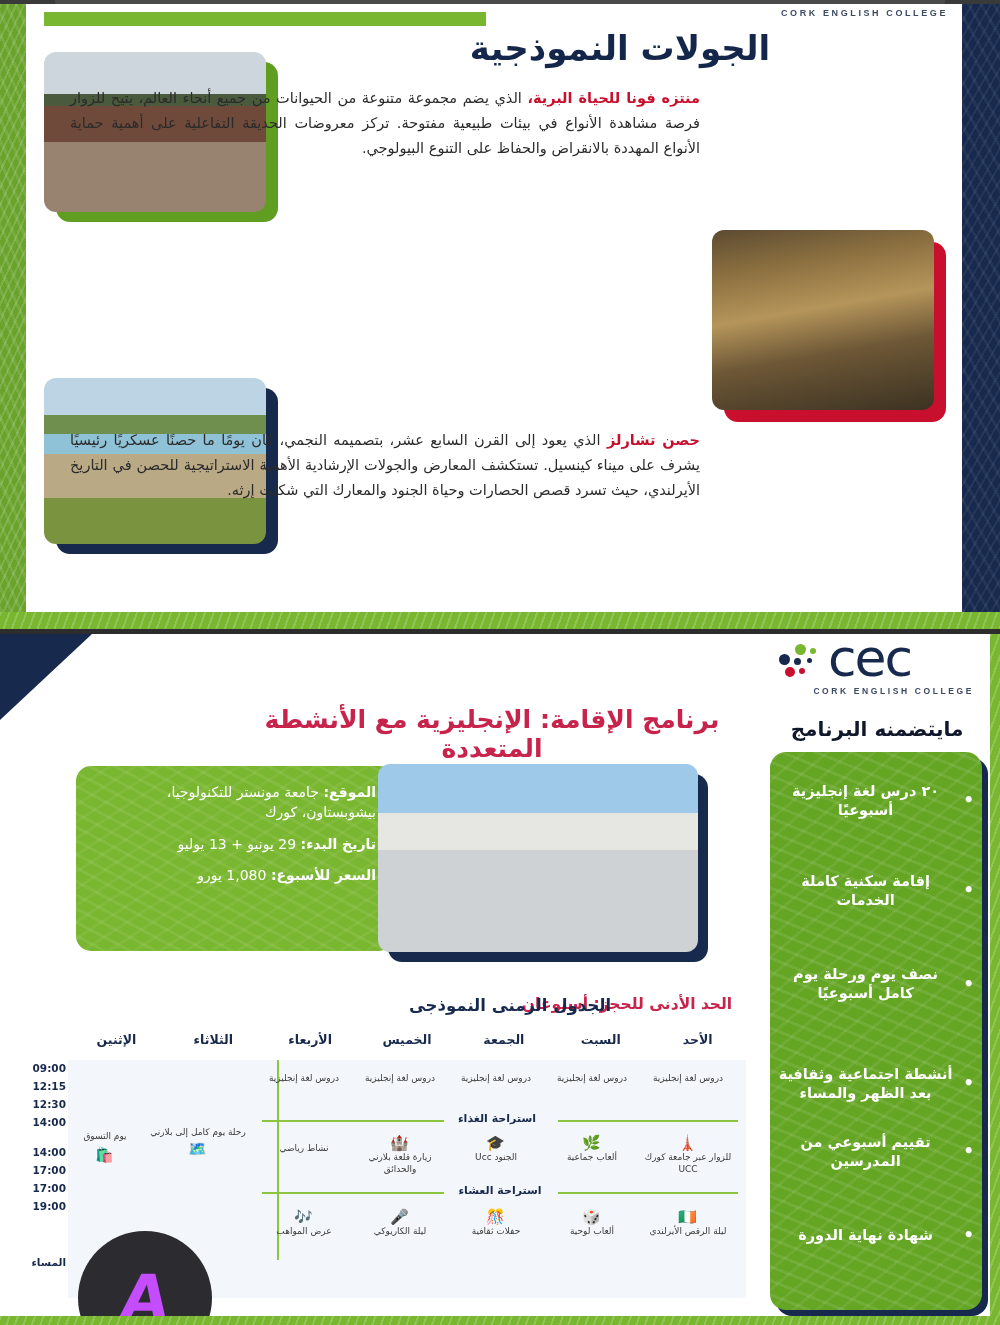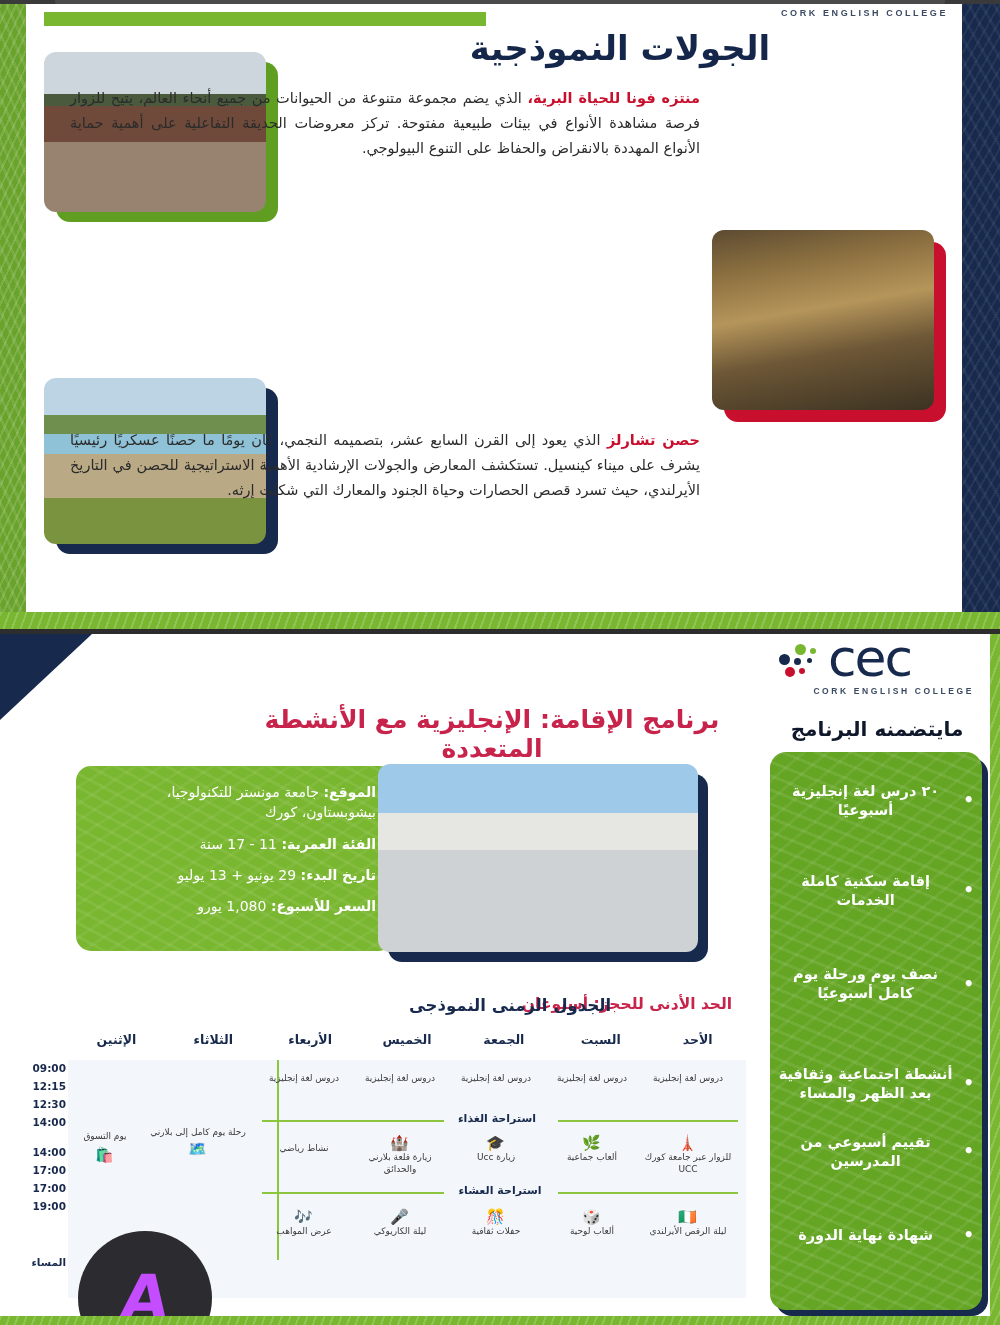--- a/index.html
+++ b/index.html
@@ -357,23 +357,20 @@
       <div class="cec-word" style="position:absolute;left:50px;top:-4px;font-size:52px;">cec</div>
     </div>
     <div class="cec-tag" style="width:196px;font-size:8.5px;margin-top:-4px;">CORK ENGLISH COLLEGE</div>
   </div>
 
   <div class="title-bot">برنامج الإقامة: الإنجليزية مع الأنشطة المتعددة</div>
 
   <div class="info-card">
     <div class="row">
       <b>الموقع:</b><span> جامعة مونستر للتكنولوجيا، بيشوبستاون، كورك</span>
-    </div>
-    <div class="row">
-      <b>الفئة العمرية:</b><span> 11 - 17 سنة</span>
     </div>
     <div class="row">
       <b>تاريخ البدء:</b><span>  29 يونيو + 13 يوليو</span>
     </div>
     <div class="row">
       <b>السعر للأسبوع:</b><span>  1,080 يورو</span>
     </div>
   </div>
 
   <div class="hero-photo-wrap">
@@ -466,21 +463,21 @@
       <div class="tt-cell" style="right:14px;top:76px;width:88px;">
         <span class="tt-emoji">🗼</span>
         <span>للزوار عبر جامعة كورك UCC</span>
       </div>
       <div class="tt-cell" style="right:110px;top:76px;width:88px;">
         <span class="tt-emoji">🌿</span>
         <span>ألعاب جماعية</span>
       </div>
       <div class="tt-cell" style="right:206px;top:76px;width:88px;">
         <span class="tt-emoji">🎓</span>
-        <span>زيارة Ucc</span>
+        <span>الجنود Ucc</span>
       </div>
       <div class="tt-cell" style="right:302px;top:76px;width:88px;">
         <span class="tt-emoji">🏰</span>
         <span>زيارة قلعة بلارني والحدائق</span>
       </div>
       <div class="tt-cell" style="right:398px;top:82px;width:88px;">نشاط رياضي</div>
 
       <div class="tt-rule" style="right:8px;top:132px;width:180px;"></div>
       <div class="tt-break" style="right:196px;top:124px;width:100px;">استراحة العشاء</div>
       <div class="tt-rule" style="right:302px;top:132px;width:182px;"></div>

